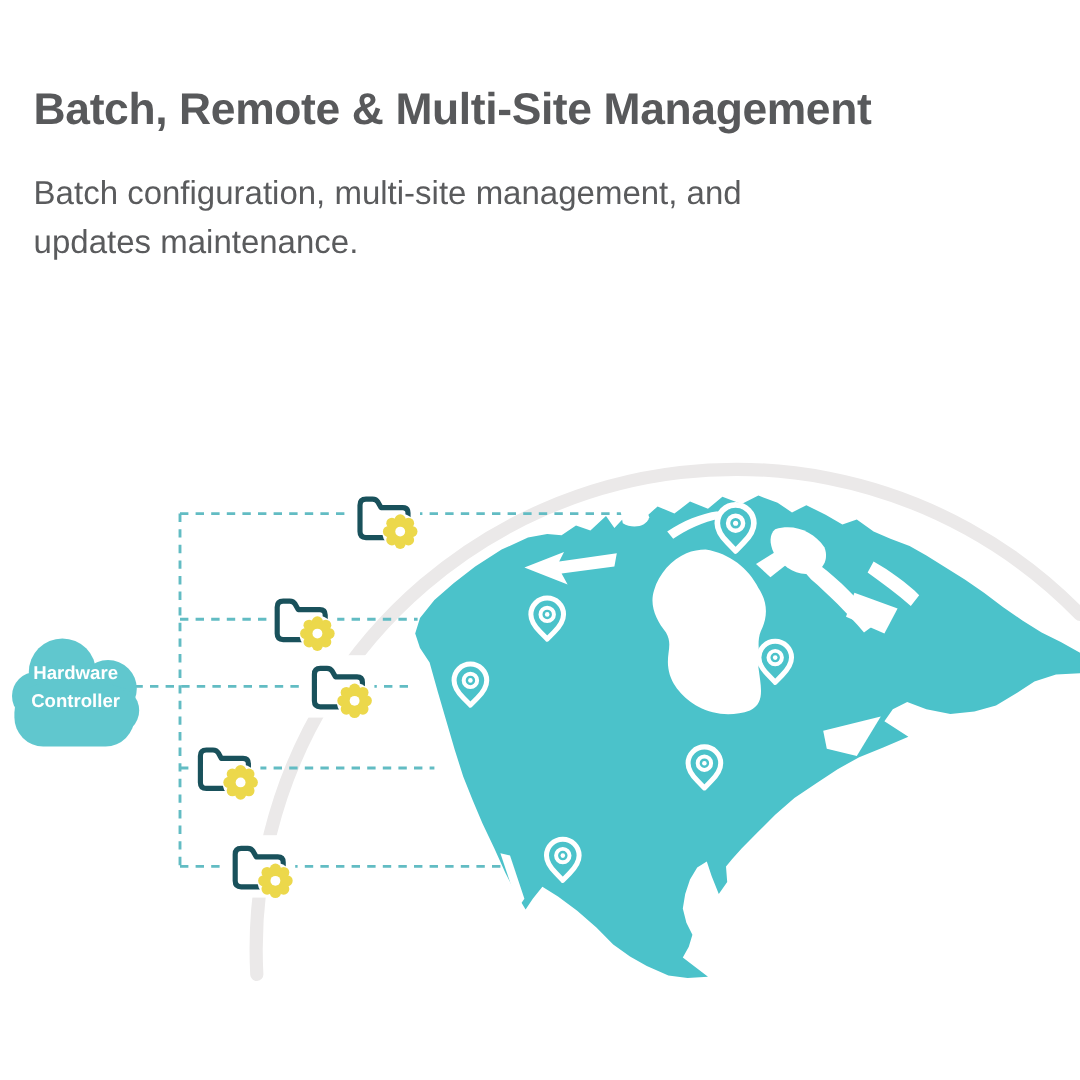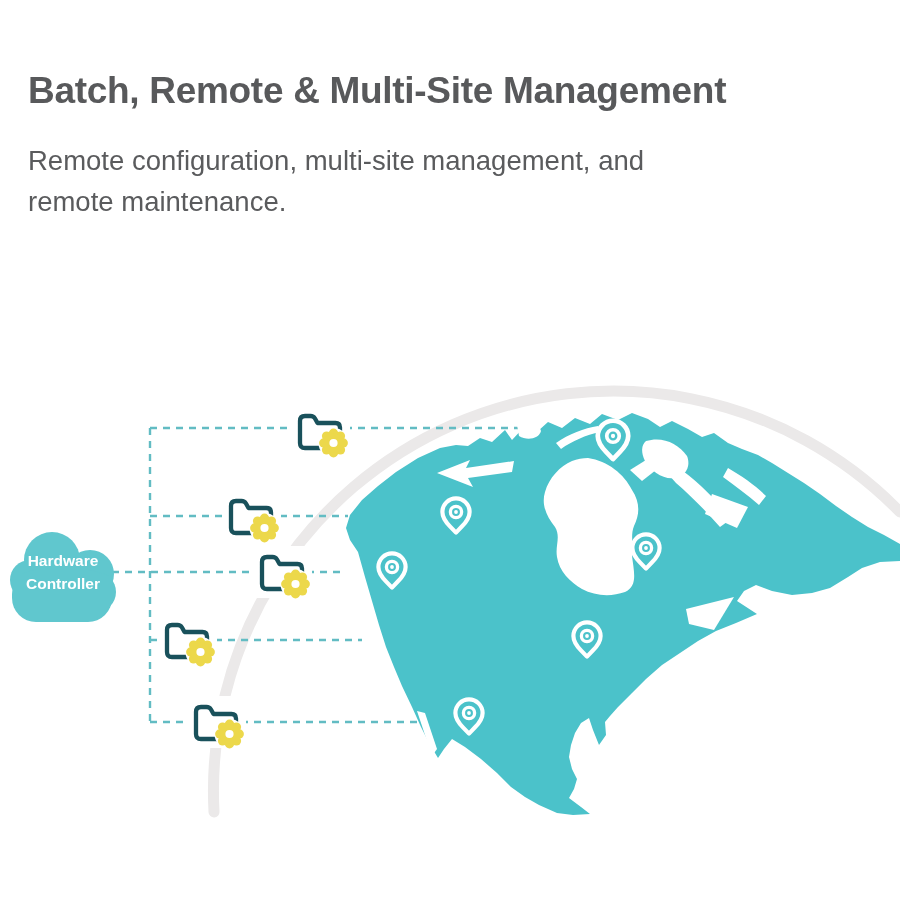--- a/index.html
+++ b/index.html
@@ -26,22 +26,22 @@
   }
 </style>
 </head>
 <body>
 
 <div class="stage">
 
   <div class="hero-title">Batch, Remote &amp; Multi-Site Management</div>
 
   <div class="hero-desc">
-    <span>Remote configuration, multi-site management, and</span>
-    <span>remote maintenance.</span>
+    <span>Batch configuration, multi-site management, and</span>
+    <span>updates maintenance.</span>
   </div>
 
   <svg class="diagram-svg" viewBox="0 0 900 900" xmlns="http://www.w3.org/2000/svg">
 
     <defs>
       <g id="pin">
         <path d="M0,-13.6 C7.5,-13.6 13.6,-7.5 13.6,0 C13.6,5.4 10.2,10.2 5.8,14.6 L0,20.6 L-5.8,14.6 C-10.2,10.2 -13.6,5.4 -13.6,0 C-13.6,-7.5 -7.5,-13.6 0,-13.6 Z" fill="none" stroke="#ffffff" stroke-width="4.2" stroke-linejoin="round"></path>
         <circle r="5.6" fill="none" stroke="#ffffff" stroke-width="3.3"></circle>
         <circle r="1.9" fill="#ffffff"></circle>
       </g>

